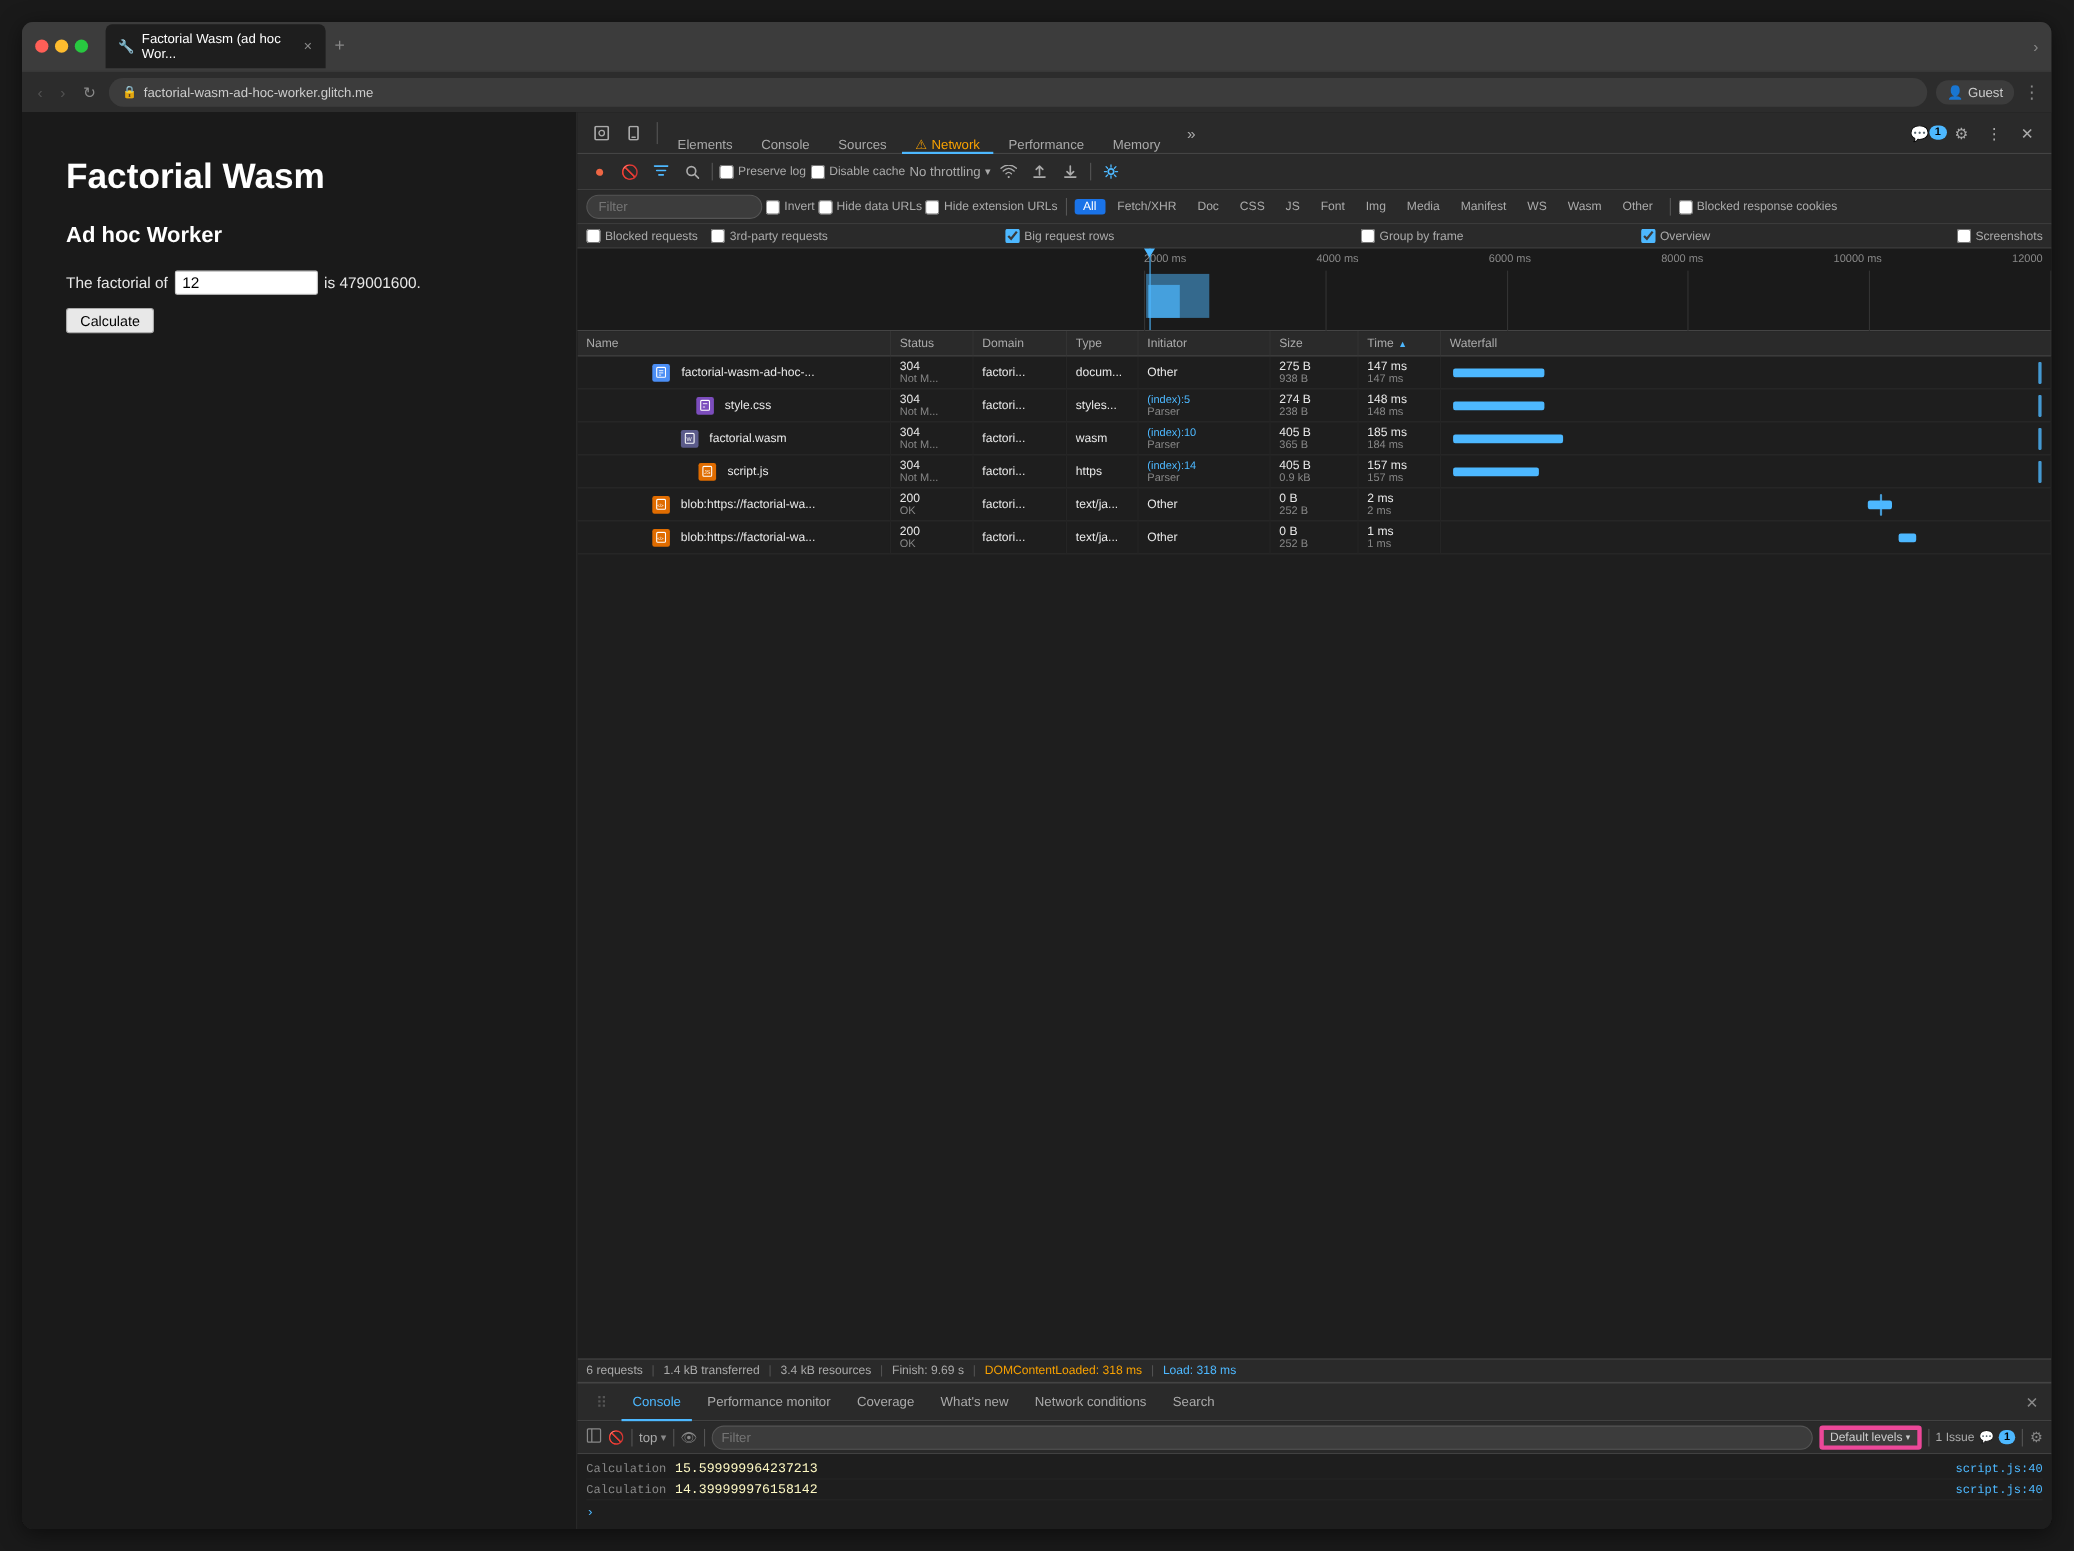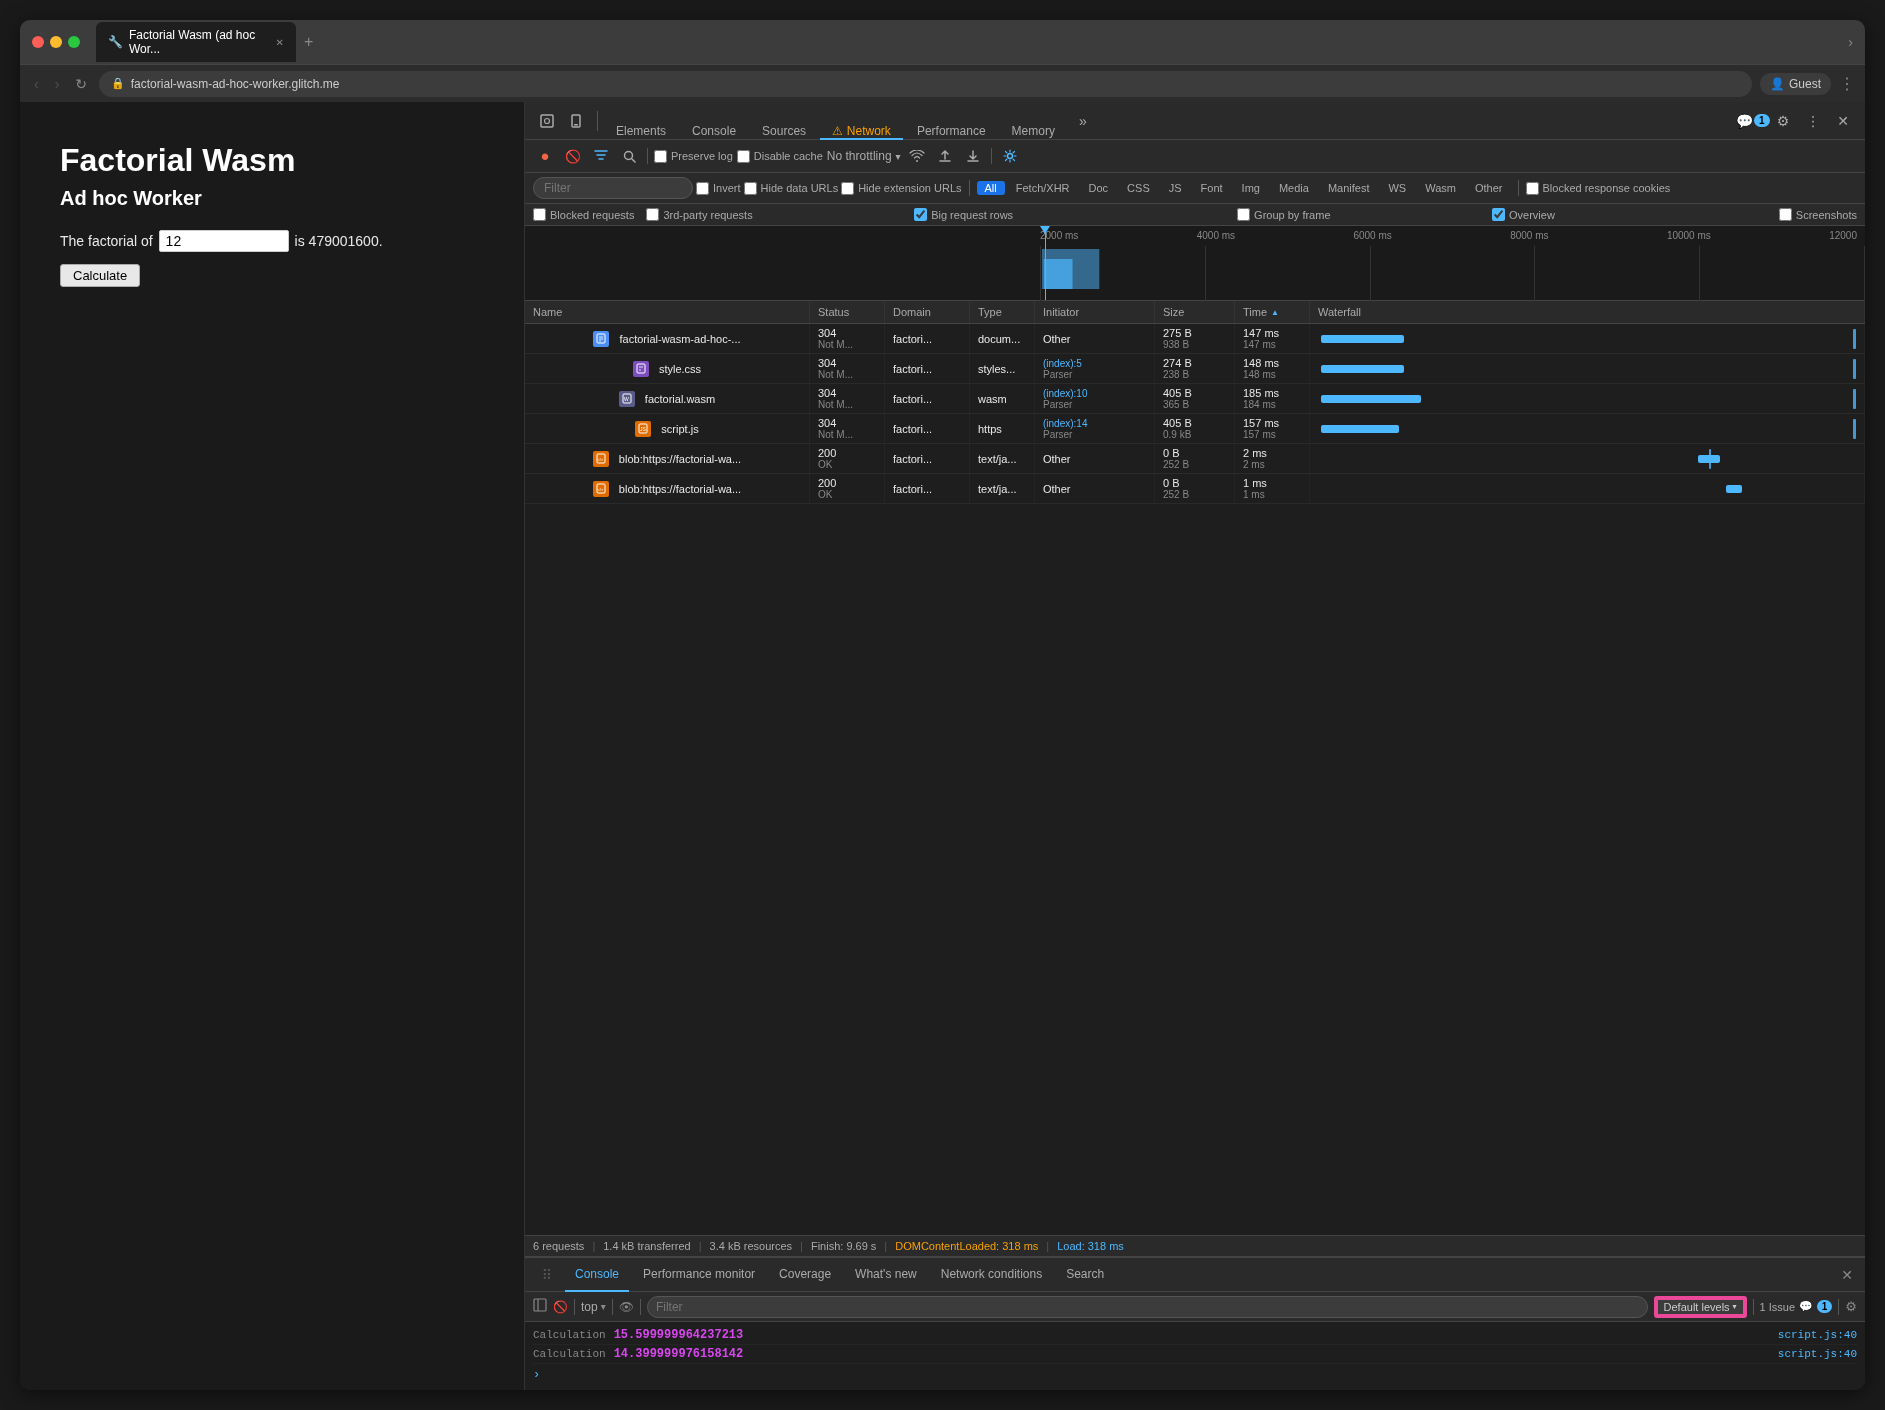--- a/index.html
+++ b/index.html
@@ -126,21 +126,21 @@
       width: 505px;
       background: #1a1a1a;
       padding: 40px 40px;
       border-right: 1px solid #333;
     }
 
     .page-title {
       font-size: 32px;
       font-weight: 700;
       color: #fff;
-      margin-bottom: 8px;
+      margin-bottom: 24px;
     }
 
     .page-subtitle {
       font-size: 20px;
       font-weight: 600;
       color: #fff;
       margin-bottom: 20px;
     }
 
     .factorial-row {
@@ -509,21 +509,21 @@
 
     .console-line {
       display: flex;
       align-items: baseline;
       gap: 8px;
       padding: 2px 0;
       border-bottom: 1px solid #252525;
     }
 
     .console-label { color: #888; font-size: 11px; }
-    .console-value { color: #d946ef; font-weight: bold; }
+    .console-value { color: #fef9c3; }
     .console-link { color: #4db8ff; margin-left: auto; font-size: 11px; }
     .console-arrow { color: #4db8ff; font-size: 12px; cursor: pointer; padding: 4px 0; }
 
     .expand-icon { color: #4db8ff; }
 
     
     ::-webkit-scrollbar { width: 6px; height: 6px; }
     ::-webkit-scrollbar-track { background: #1e1e1e; }
     ::-webkit-scrollbar-thumb { background: #555; border-radius: 3px; }
 

